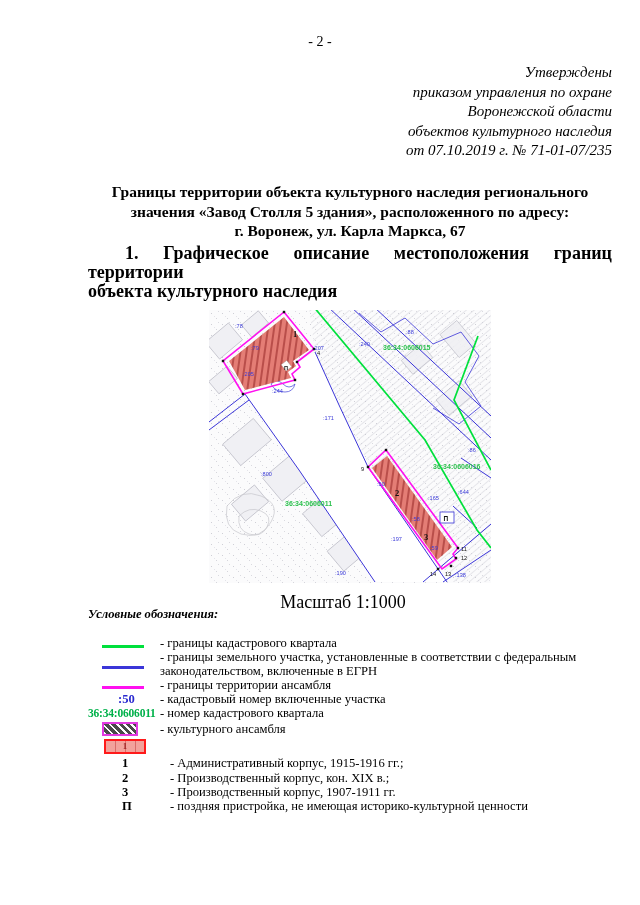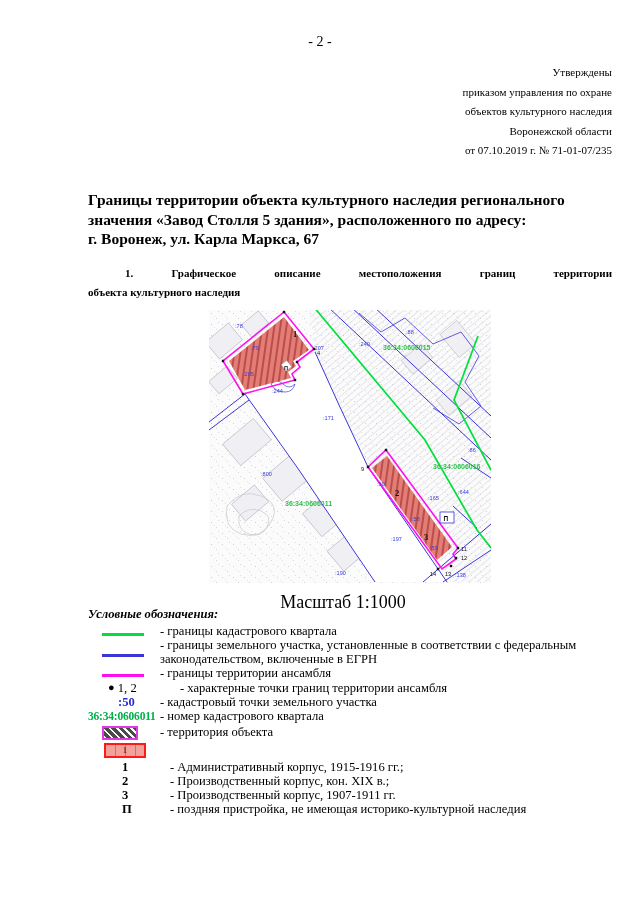--- a/index.html
+++ b/index.html
@@ -1,28 +1,28 @@
 <!DOCTYPE html>
 <html><head>
 <meta charset="utf-8">
 <style>
   html,body{margin:0;padding:0;background:#fff;}
   #page{position:relative;width:640px;height:905px;background:#fff;overflow:hidden;
         font-family:"Liberation Serif", serif;color:#000;}
   .page-number{position:absolute;top:34px;left:0;width:640px;text-align:center;font-size:14px;}
-  .approval{position:absolute;top:63px;right:28px;text-align:right;font-size:11px;line-height:19.5px;}
-  .doc-title{position:absolute;top:182px;left:88px;width:524px;
-             font-weight:bold;font-size:15.5px;line-height:19.5px;margin-top:8px;}
-  .section-para{position:absolute;top:264px;left:88px;width:524px;font-weight:bold;
-                font-size:11px;line-height:19px;}
+  .approval{position:absolute;top:63px;right:28px;text-align:right;font-size:15px;line-height:19.5px;font-style:italic;}
+  .doc-title{position:absolute;top:182px;left:88px;width:524px;text-align:center;
+             font-weight:bold;font-size:15.5px;line-height:19.5px;}
+  .section-para{position:absolute;top:244px;left:88px;width:524px;font-weight:bold;
+                font-size:18px;line-height:19px;}
   .section-para .l1{text-align:justify;text-align-last:justify;text-indent:37px;}
   .map-wrap{position:absolute;left:209px;top:310px;width:282px;height:273px;}
   .scale-label{position:absolute;top:592px;left:202px;width:282px;text-align:center;font-size:18px;}
   .legend{position:absolute;top:608px;left:88px;width:530px;font-size:12.6px;line-height:13.2px;}
-  .legend-heading{font-weight:bold;font-style:italic;margin-bottom:4px;}
+  .legend-heading{font-weight:bold;font-style:italic;margin-bottom:16px;}
   .lrow{display:flex;align-items:center;margin-bottom:1px;}
   .sym{flex:0 0 72px;width:72px;}
   .lbl{flex:1;}
   .lbl.ind{padding-left:10px;}
   .sym-line{width:42px;height:3px;margin:5px 0 0 14px;}
   .sym-green{background:#00e03c;}
   .sym-blue{background:#3b35d8;}
   .sym-magenta{background:#ff10f0;}
   .sym-point{margin-left:20px;white-space:nowrap;}
   .sym-point .dot{font-size:11px;vertical-align:1px;}
@@ -44,22 +44,22 @@
 </head>
 <body>
 
 <div id="page">
 
   <div class="page-number">- 2 -</div>
 
   <div class="approval">
     <div>Утверждены</div>
     <div>приказом управления по охране</div>
+    <div>Воронежской области</div>
     <div>объектов культурного наследия</div>
-    <div>Воронежской области</div>
     <div>от 07.10.2019 г. № 71-01-07/235</div>
   </div>
 
   <div class="doc-title">
     <div>Границы территории объекта культурного наследия регионального</div>
     <div>значения «Завод Столля 5 здания», расположенного по адресу:</div>
     <div>г. Воронеж, ул. Карла Маркса, 67</div>
   </div>
 
   <div class="section-para">
@@ -220,43 +220,36 @@
       <div class="lbl">- границы земельного участка, установленные в соответствии с федеральным законодательством, включенные в ЕГРН</div>
     </div>
 
     <div class="lrow">
       <div class="sym">
           <div class="sym-line sym-magenta"></div>
         </div>
       <div class="lbl">- границы территории ансамбля</div>
     </div>
 
-    <div class="lrow">
-      <div class="sym sym-point">
-        <span class="dot">●</span>
-        <span>1, 2</span>
-      </div>
-      <div class="lbl">- характерные точки границ территории ансамбля</div>
-    </div>
 
     <div class="lrow">
       <div class="sym"><span class="sym-parcel">:50</span></div>
-      <div class="lbl">- кадастровый точки земельного участка</div>
+      <div class="lbl">- кадастровый номер включенные участка</div>
     </div>
 
     <div class="lrow">
       <div class="sym"><span class="sym-quarter">36:34:0606011</span></div>
       <div class="lbl">- номер кадастрового квартала</div>
     </div>
 
     <div class="lrow">
       <div class="sym">
           <div class="sym-hatch"></div>
         </div>
-      <div class="lbl">- территория объекта</div>
+      <div class="lbl">- культурного ансамбля</div>
     </div>
 
     <div class="lrow">
       <div class="sym">
           <div class="sym-red">1</div>
         </div>
     </div>
 
     <div class="lrow">
       <div class="sym"><span class="sym-elem">1</span></div>
@@ -268,17 +261,17 @@
       <div class="lbl ind">- Производственный корпус, кон. XIX в.;</div>
     </div>
 
     <div class="lrow">
       <div class="sym"><span class="sym-elem">3</span></div>
       <div class="lbl ind">- Производственный корпус, 1907-1911 гг.</div>
     </div>
 
     <div class="lrow">
       <div class="sym"><span class="sym-elem">П</span></div>
-      <div class="lbl ind">- поздняя пристройка, не имеющая историко-культурной наследия</div>
+      <div class="lbl ind">- поздняя пристройка, не имеющая историко-культурной ценности</div>
     </div>
   </div>
 
 </div>
 
 </body></html>

